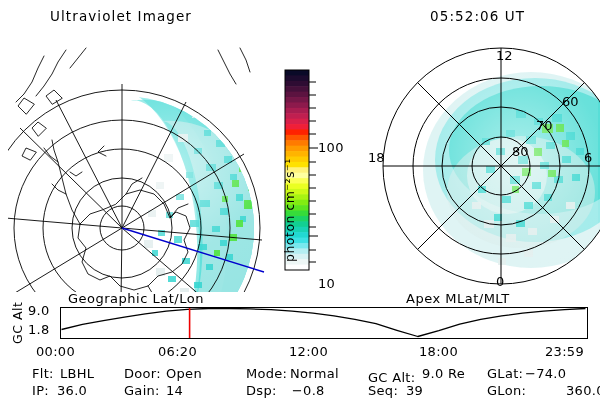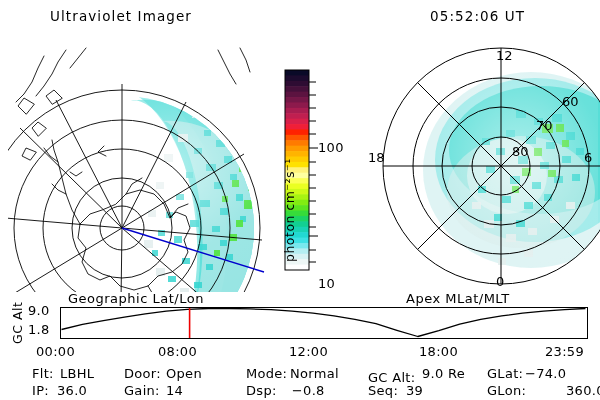--- a/index.html
+++ b/index.html
@@ -332,21 +332,21 @@
 
   <div class="abs" style="left:60px;top:307px;">
     <svg width="528" height="32" viewBox="0 0 528 32">
       <rect class="frame" x="0.5" y="0.5" width="527" height="31"></rect>
       <polyline id="orbit-trace" fill="none" stroke="#000" stroke-width="1.3" stroke-linejoin="round" points="1.5,22.5 22.5,17.4 43.4,13.6 64.4,10.1 85.3,6.9 106.3,4.2 127.3,2.3 148.2,1.5 169.2,1.5 190.1,1.9 211.1,2.7 232.1,4.2 253.0,6.2 274.0,8.9 294.9,12.4 315.9,16.7 336.9,23.3 357.8,29.5 378.8,23.7 399.7,17.1 420.7,12.4 441.7,8.9 462.6,6.2 483.6,4.2 504.5,2.7 525.5,1.5"></polyline>
       <line id="time-marker" x1="129.6" y1="1" x2="129.6" y2="31" stroke="#ee0000" stroke-width="1.6"></line>
     </svg>
   </div>
 
   <div class="abs small" style="left:36px;top:344px;">00:00</div>
-  <div class="abs small" style="left:158px;top:344px;">08:00</div>
+  <div class="abs small" style="left:158px;top:344px;">06:20</div>
   <div class="abs small" style="left:289px;top:344px;">12:00</div>
   <div class="abs small" style="left:419px;top:344px;">18:00</div>
   <div class="abs small" style="left:545px;top:344px;">23:59</div>
 
   <div class="abs" style="left:0;top:366px;width:600px;">
     <div class="abs small" style="left:32px;top:0px;">Flt:</div>
     <div class="abs small" style="left:60px;top:0px;">LBHL</div>
     <div class="abs small" style="left:124px;top:0px;">Door:</div>
     <div class="abs small" style="left:166px;top:0px;">Open</div>
     <div class="abs small" style="left:246px;top:0px;">Mode:</div>

